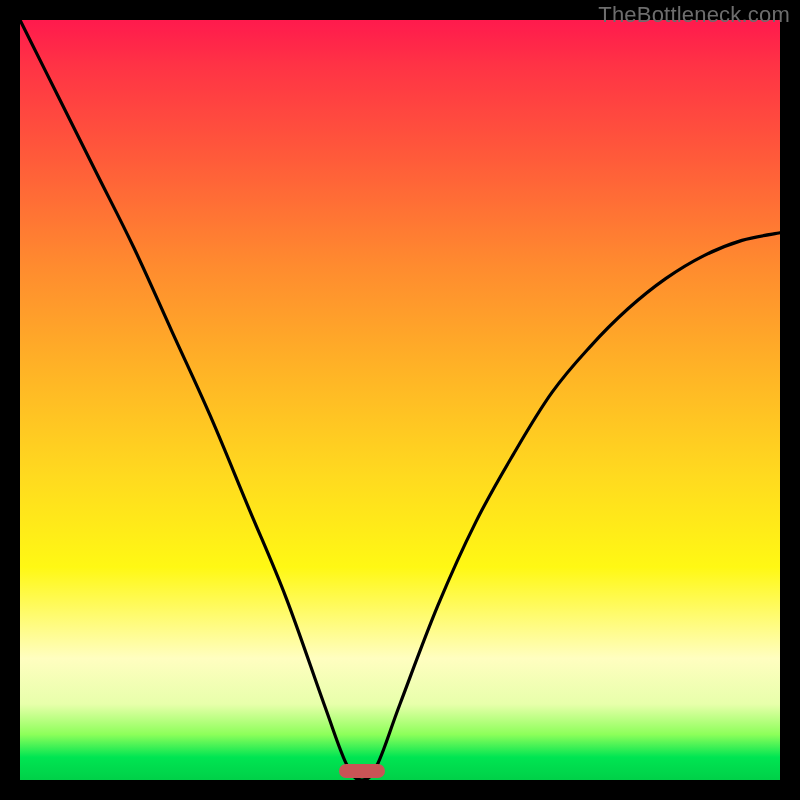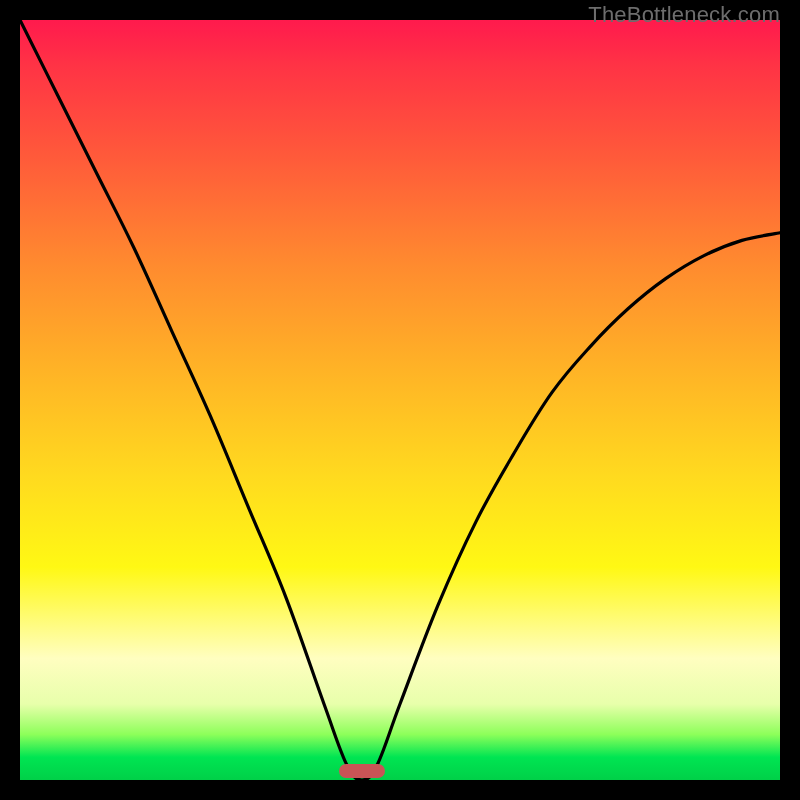--- a/index.html
+++ b/index.html
@@ -38,21 +38,21 @@
       #fffec0 84%,
       #e8ffab 90%,
       #8dff5a 94%,
       #00e552 97%,
       #00d048 100%
     );
   }
   .watermark {
     position: absolute;
     top: 2px;
-    right: 20px;
+    right: 10px;
     color: #6d6d6d;
     font-size: 22px;
     font-weight: 500;
     letter-spacing: 0.2px;
     user-select: none;
   }
   svg.curve {
     position: absolute;
     left: 0;
     top: 0;

